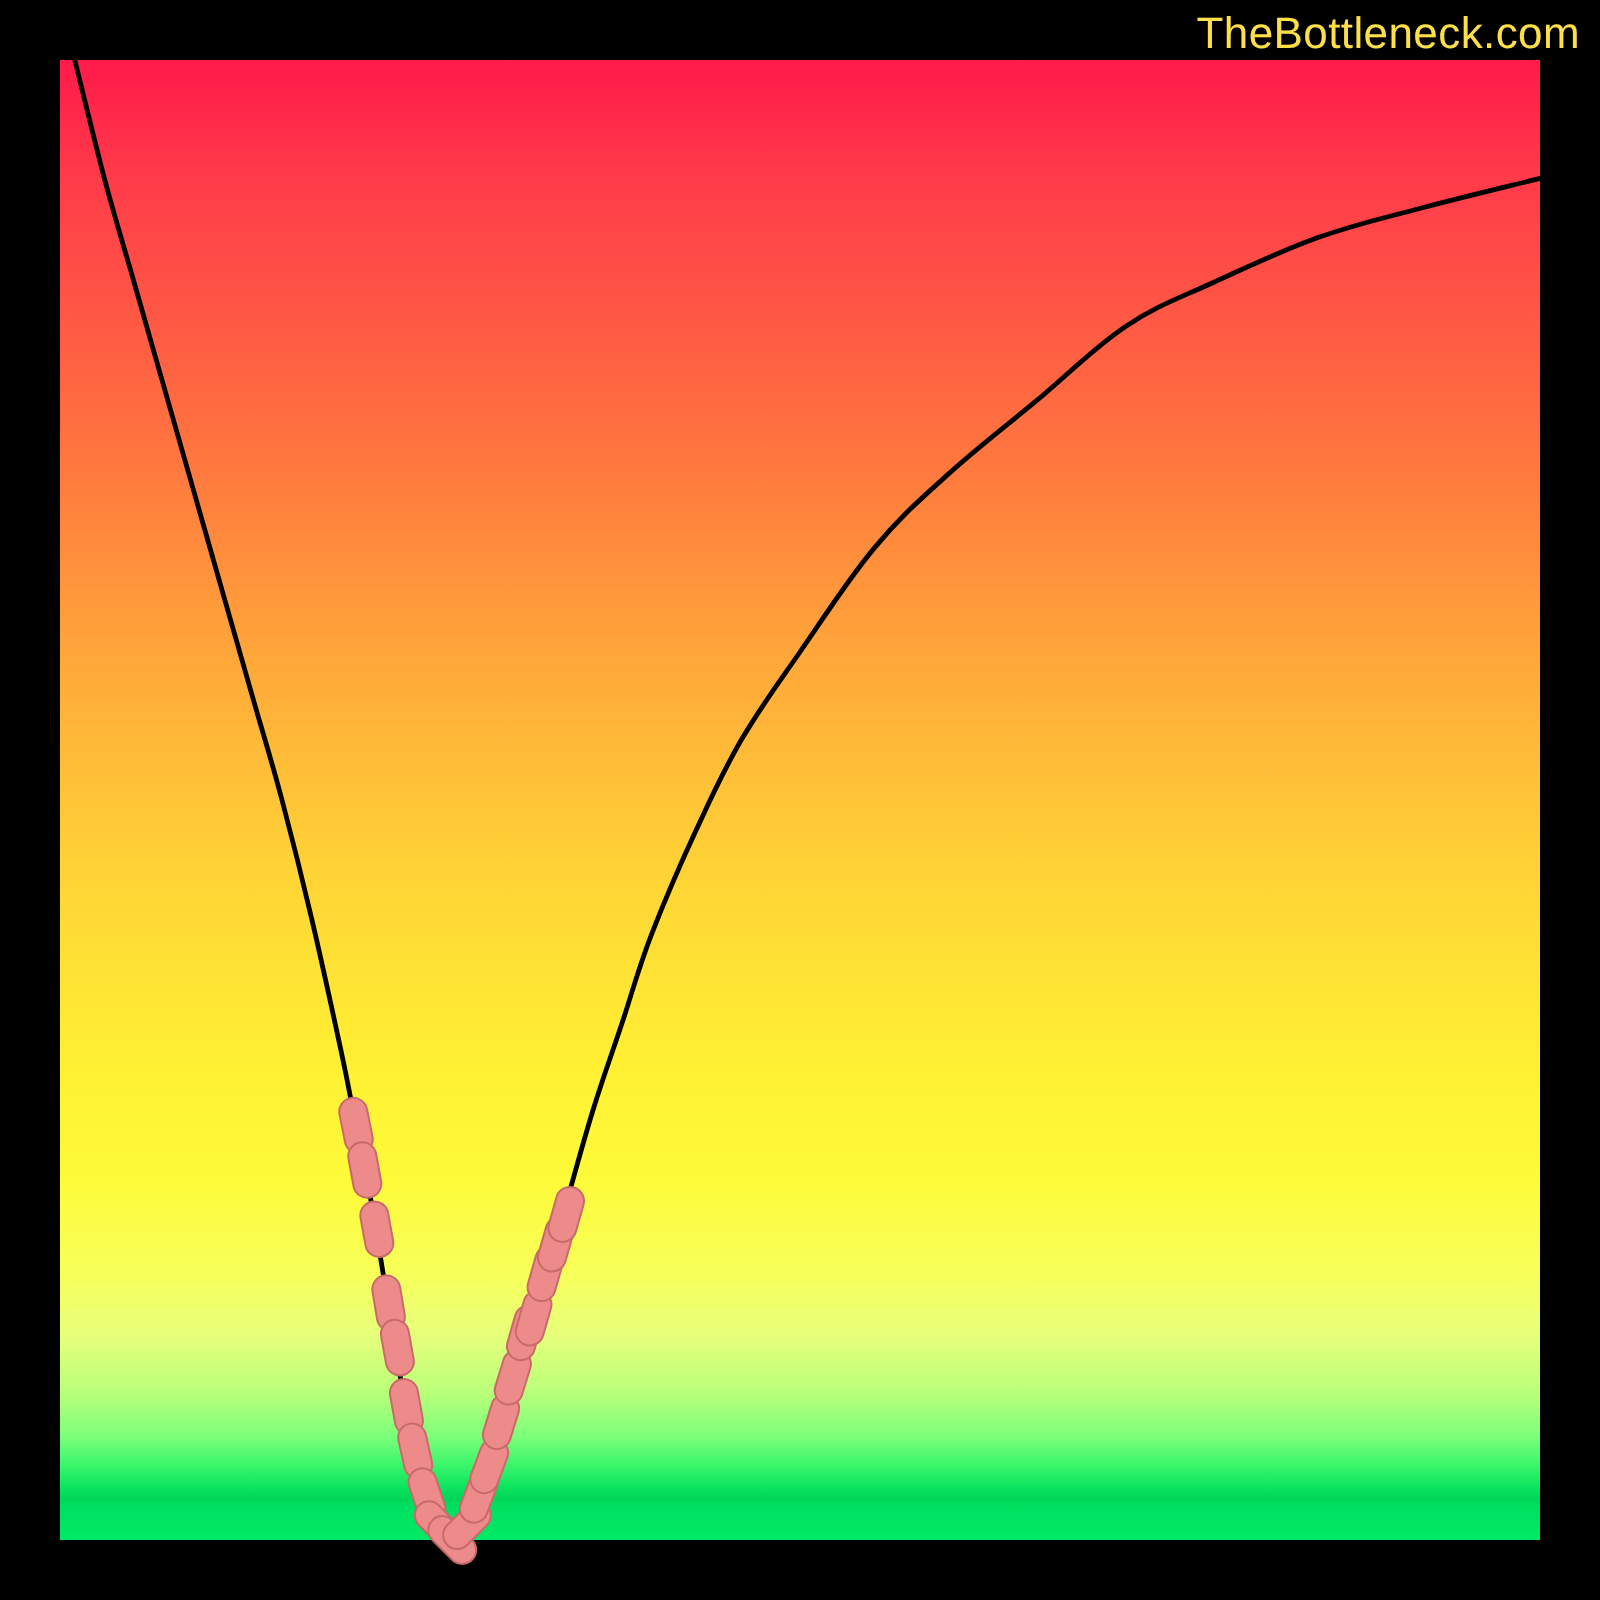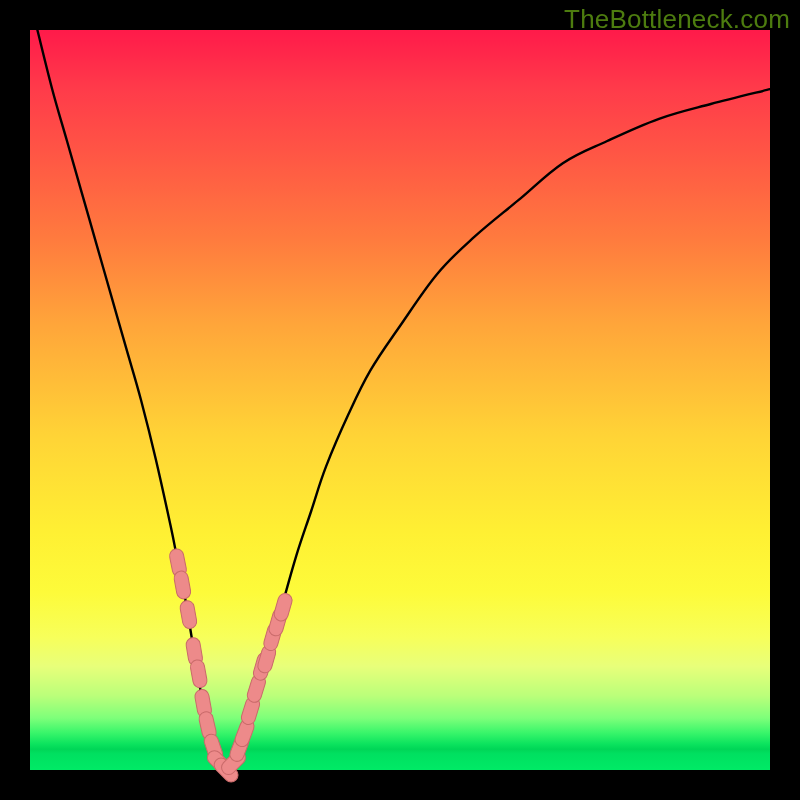--- a/index.html
+++ b/index.html
@@ -44,22 +44,22 @@
       #0be35e 96.5%,
       #00d657 97.2%,
       #00e060 97.8%,
       #00ea66 100%
     );
   }
   .watermark {
     position: absolute;
     top: 4px;
     right: 10px;
-    color: #4d7c0f;
-    font-size: 26px;
+    color: #fde047;
+    font-size: 22px;
     letter-spacing: 0.2px;
     user-select: none;
   }
   svg.curve {
     position: absolute;
     left: 0;
     top: 0;
     width: 740px;
     height: 740px;
     overflow: visible;

